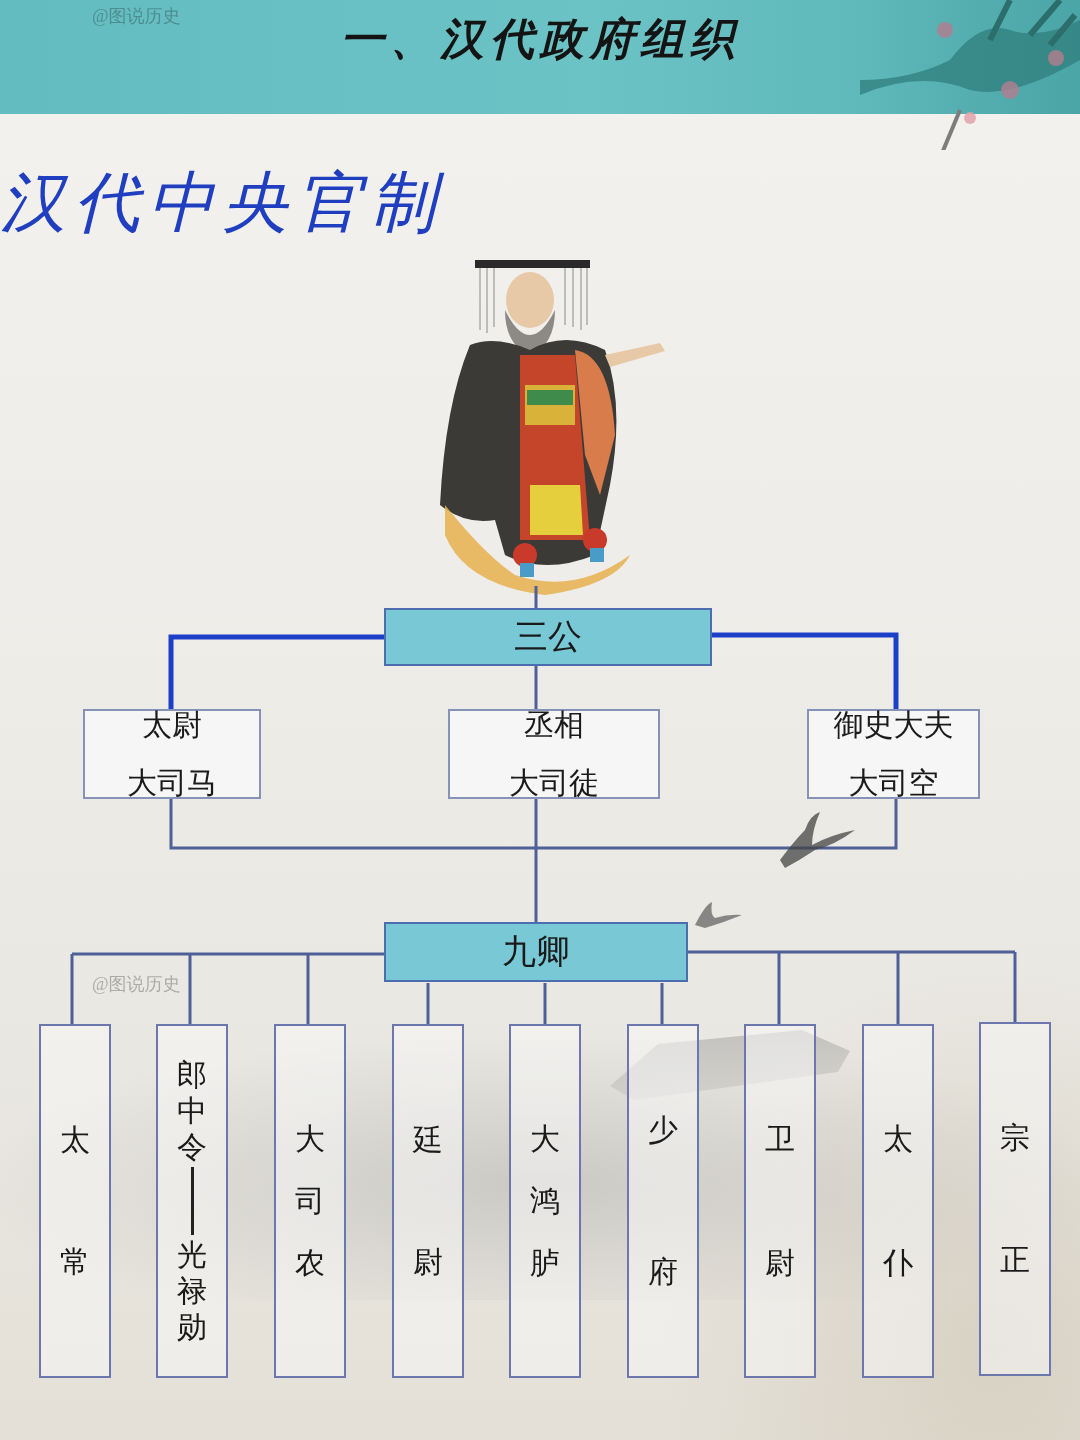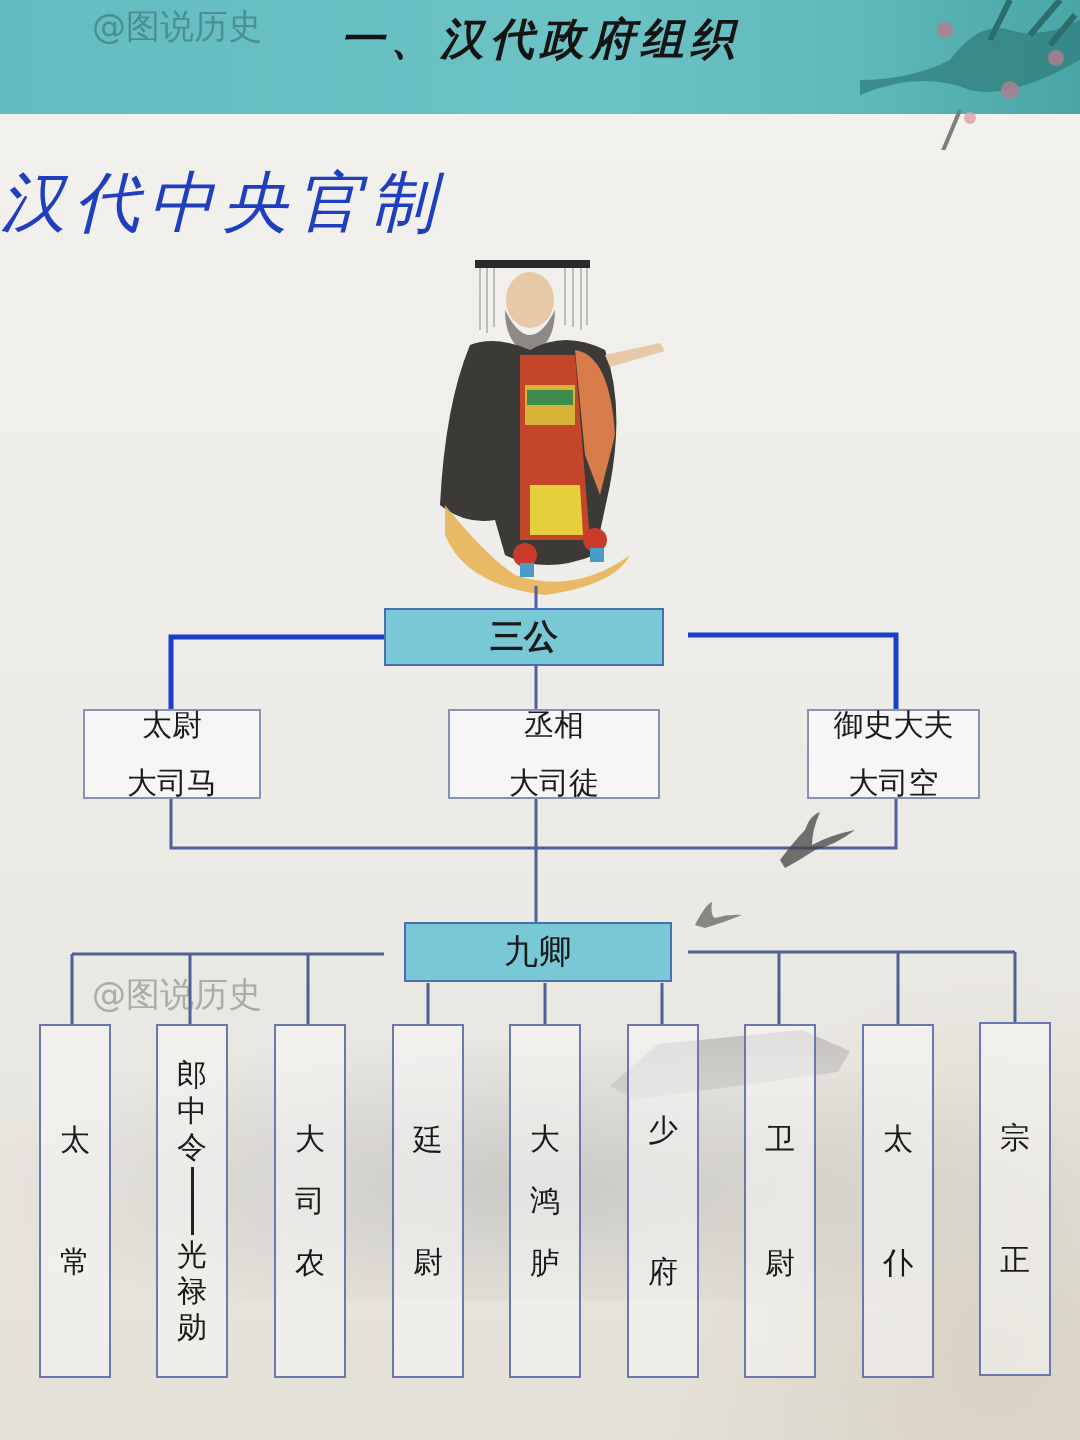--- a/index.html
+++ b/index.html
@@ -30,21 +30,21 @@
     background: linear-gradient(90deg, #63bcc0 0%, #6cc3c6 55%, #5fb8ba 80%, #4aa5a6 100%);
   }
   .ink-branch {
     position: absolute; left: 860px; top: 0; width: 220px; height: 150px; pointer-events: none;
   }
   .header-title {
     position: absolute; left: 0; width: 1080px; top: 10px; text-align: center;
     font-size: 44px; font-style: italic; font-weight: bold; color: #141414; letter-spacing: 6px;
   }
   .watermark {
-    position: absolute; font-size: 34px; color: rgba(120,120,120,0.55);
+    position: absolute; font-size: 18px; color: rgba(120,120,120,0.55); font-family: Liberation Serif, serif;
   }
   .wm-top { left: 92px; top: 4px; color: rgba(60,110,110,0.6); }
   .wm-mid { left: 92px; top: 972px; }
   .subtitle {
     position: absolute; left: 0; width: 1080px; top: 158px; text-align: left;
     font-size: 66px; font-style: italic; color: #1f3fc0; letter-spacing: 8px;
   }
   .emperor { position: absolute; left: 425px; top: 255px; width: 250px; height: 345px; }
 
   .node {
@@ -147,38 +147,38 @@
   <line x1="545" y1="983" x2="545" y2="1024" stroke="#4f5f98" stroke-width="3"></line>
   <line x1="662" y1="983" x2="662" y2="1024" stroke="#4f5f98" stroke-width="3"></line>
   <line x1="779" y1="952" x2="779" y2="1024" stroke="#4f5f98" stroke-width="3"></line>
   <line x1="898" y1="952" x2="898" y2="1024" stroke="#4f5f98" stroke-width="3"></line>
   <line x1="1015" y1="952" x2="1015" y2="1022" stroke="#4f5f98" stroke-width="3"></line>
 
   <path d="M780 860 Q795 840 805 830 Q810 815 820 812 Q812 830 812 845 Q830 835 855 830 Q835 845 815 850 Q800 860 785 868 Z" fill="#444" opacity="0.75"></path>
   <path d="M695 925 Q705 905 712 902 Q710 915 715 918 Q728 914 742 915 Q725 922 705 928 Z" fill="#444" opacity="0.6"></path>
 </svg>
 
-<div class="node node-main" style="left:384px; top:608px; width:280px; height:58px;font-weight:bold;">
+<div class="node node-main" style="left:384px; top:608px; width:328px; height:58px;">
   <span>三公</span>
 </div>
 
 <div class="node node-office" style="left:83px; top:709px; width:178px; height:90px;">
   <span>太尉</span>
   <span>大司马</span>
 </div>
 <div class="node node-office" style="left:448px; top:709px; width:212px; height:90px;">
   <span>丞相</span>
   <span>大司徒</span>
 </div>
 <div class="node node-office" style="left:807px; top:709px; width:173px; height:90px;">
   <span>御史大夫</span>
   <span>大司空</span>
 </div>
 
-<div class="node node-main" style="left:404px; top:922px; width:268px; height:60px;">
+<div class="node node-main" style="left:384px; top:922px; width:304px; height:60px;">
   <span>九卿</span>
 </div>
 
 <div class="watermark wm-mid">@图说历史</div>
 
 <div class="node node-minister" style="left:39px; top:1024px; width:72px; height:354px;">
   <div class="v-text">
     <span class="v-char">太</span>
     <span class="v-char" style="margin-top:60px">常</span>
   </div>

